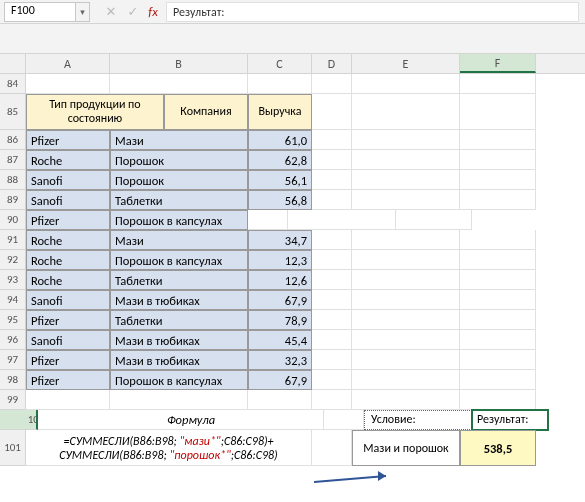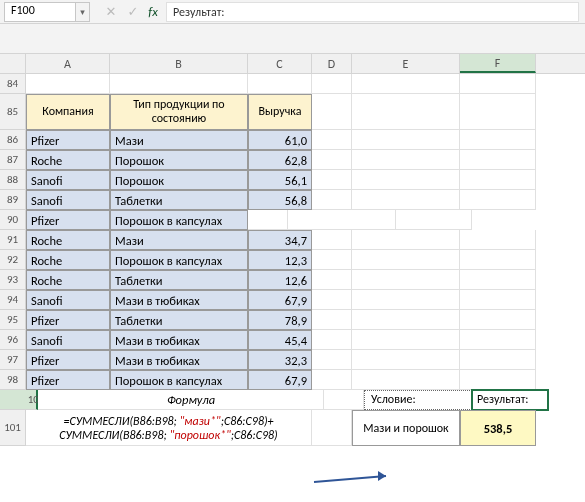--- a/index.html
+++ b/index.html
@@ -51,21 +51,21 @@
     align-items: center;
     justify-content: center;
     color: #999;
     font-size: 13px;
     font-style: italic;
   }
   .fxbtn.cancel { color: #bbb; font-style: normal; }
   .fxbtn.enter { color: #bbb; font-style: normal; }
   .fxlabel {
     font-style: italic;
-    color: #14532d;
+    color: #b91c1c;
     font-size: 13px;
     margin-right: 4px;
   }
   .fxcontent {
     flex: 1;
     height: 20px;
     background: #fff;
     border: 1px solid #e0e0e0;
     margin-right: 6px;
     padding: 0 6px;
@@ -233,22 +233,22 @@
       <div class="cell cA"></div>
       <div class="cell cB"></div>
       <div class="cell cC"></div>
       <div class="cell cD"></div>
       <div class="cell cE"></div>
       <div class="cell cF"></div>
     </div>
 
     <div class="row tall">
       <div class="rh">85</div>
+      <div class="cell cB hdr">Тип продукции по состоянию</div>
       <div class="cell cA hdr">Компания</div>
-      <div class="cell cB hdr">Тип продукции по состоянию</div>
       <div class="cell cC hdr">Выручка</div>
       <div class="cell cD"></div>
       <div class="cell cE"></div>
       <div class="cell cF"></div>
     </div>
 
     <div class="row">
       <div class="rh">86</div>
       <div class="cell cA tdata left">Pfizer</div>
       <div class="cell cB tdata">Мази</div>
@@ -358,20 +358,29 @@
     <div class="row">
       <div class="rh">98</div>
       <div class="cell cA tdata left">Pfizer</div>
       <div class="cell cB tdata">Порошок в капсулах</div>
       <div class="cell cC tdata tnum">67,9</div>
       <div class="cell cD"></div>
       <div class="cell cE"></div>
       <div class="cell cF"></div>
     </div>
 
+    <div class="row">
+      <div class="rh">99</div>
+      <div class="cell cA"></div>
+      <div class="cell cB"></div>
+      <div class="cell cC"></div>
+      <div class="cell cD"></div>
+      <div class="cell cE"></div>
+      <div class="cell cF"></div>
+    </div>
 
     <div class="row">
       <div class="rh sel">100</div>
       <div class="cell cA formula-span" style="border-right:none"></div>
       <div class="cell cB formula-span" style="border-left:none;border-right:none;justify-content:center">Формула</div>
       <div class="cell cC" style="border-left:none"></div>
       <div class="cell cD"></div>
       <div class="cell cE hdr dotted" style="justify-content:flex-start;padding-left:6px;font-style:normal">Условие:</div>
       <div class="cell cF hdr dotted fsel" style="justify-content:flex-start;padding-left:4px;font-style:normal">Результат:</div>
     </div>

